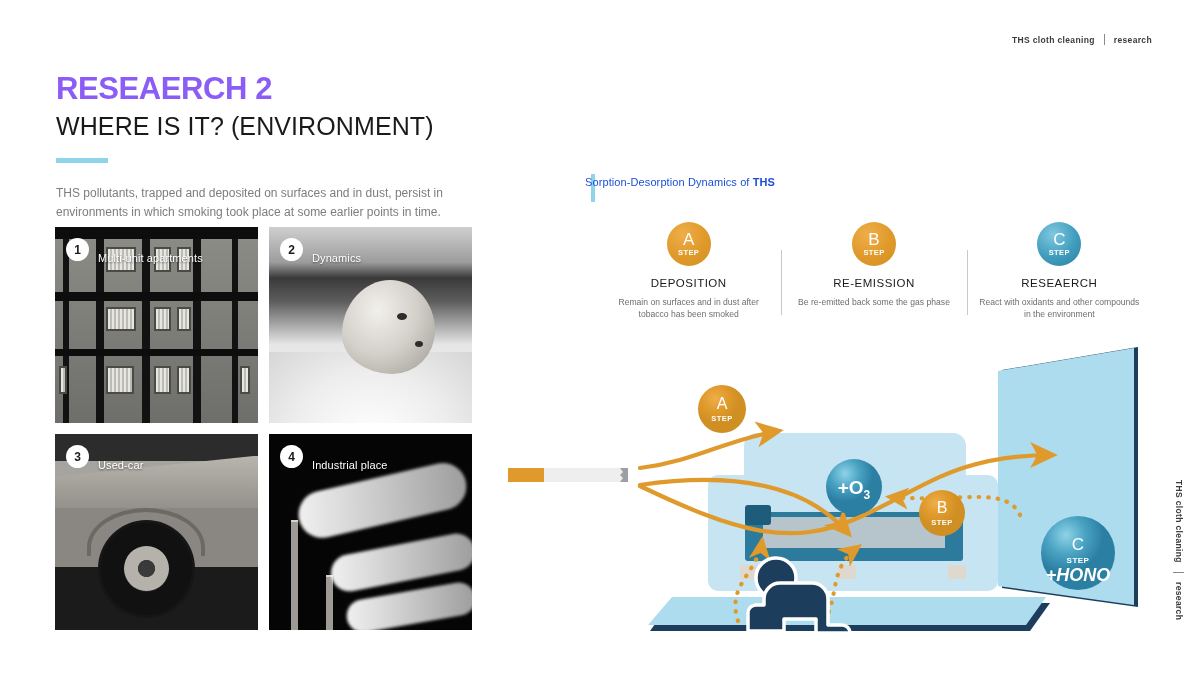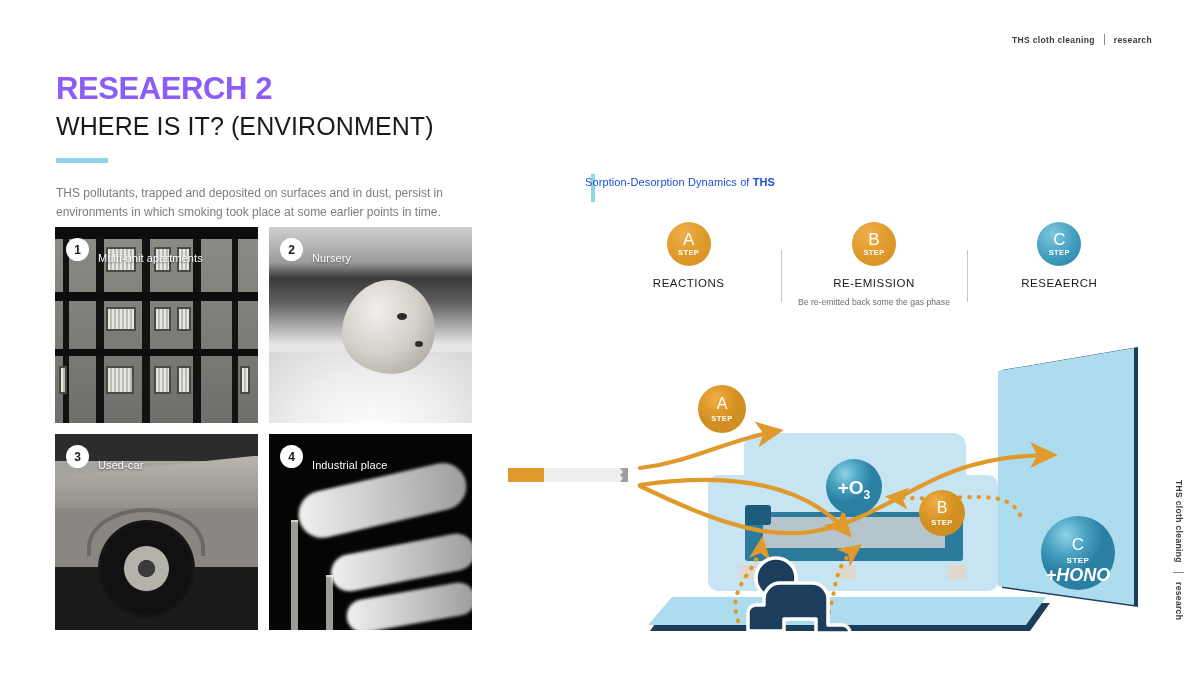--- a/index.html
+++ b/index.html
@@ -196,21 +196,21 @@
   </div>
 
   <div class="photo">
     <div class="art nursery">
       <div class="fur"></div>
       <div class="head"></div>
       <div class="eye" style="left:63%;top:44%;width:5%;height:3.5%"></div>
       <div class="eye" style="left:72%;top:58%;width:4%;height:3%"></div>
     </div>
     <div class="badge">2</div>
-    <div class="caption">Nursery</div>
+    <div class="caption">Dynamics</div>
   </div>
 
   <div class="photo">
     <div class="art car">
       <div class="hood"></div>
       <div class="body"></div>
       <div class="arch"></div>
       <div class="tire"></div>
       <div class="rim"></div>
     </div>
@@ -236,38 +236,40 @@
   <span>Sorption-Desorption Dynamics of </span><b>THS</b>
 </div>
 
 <div class="steps">
 
   <div class="step-col">
     <div class="step-chip orange">
       <span class="letter">A</span>
       <span class="word">STEP</span>
     </div>
-    <div class="step-name">REACTIONS</div>
+    <div class="step-name">DEPOSITION</div>
+    <div class="step-desc">Remain on surfaces and in dust after tobacco has been smoked</div>
   </div>
 
   <div class="step-col">
     <div class="step-chip orange">
       <span class="letter">B</span>
       <span class="word">STEP</span>
     </div>
     <div class="step-name">RE-EMISSION</div>
     <div class="step-desc">Be re-emitted back some the gas phase</div>
   </div>
 
   <div class="step-col">
     <div class="step-chip teal">
       <span class="letter">C</span>
       <span class="word">STEP</span>
     </div>
     <div class="step-name">RESEAERCH</div>
+    <div class="step-desc">React with oxidants and other compounds in the environment</div>
   </div>
 </div>
 
 <div class="diagram">
 <svg width="680" height="320" viewBox="0 0 680 320" xmlns="http://www.w3.org/2000/svg">
   <defs>
     <radialGradient id="gOrange" cx="36%" cy="28%">
       <stop offset="0%" stop-color="#efae4a"></stop>
           <stop offset="55%" stop-color="#e09a2b"></stop>
           <stop offset="100%" stop-color="#d08f22"></stop>

